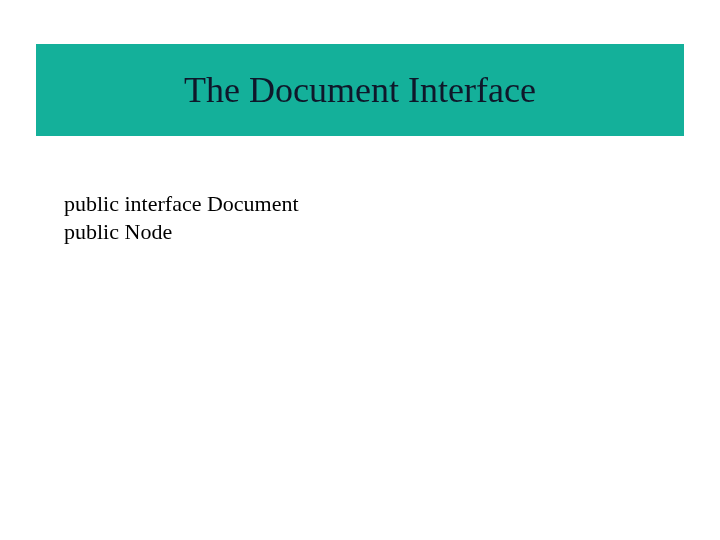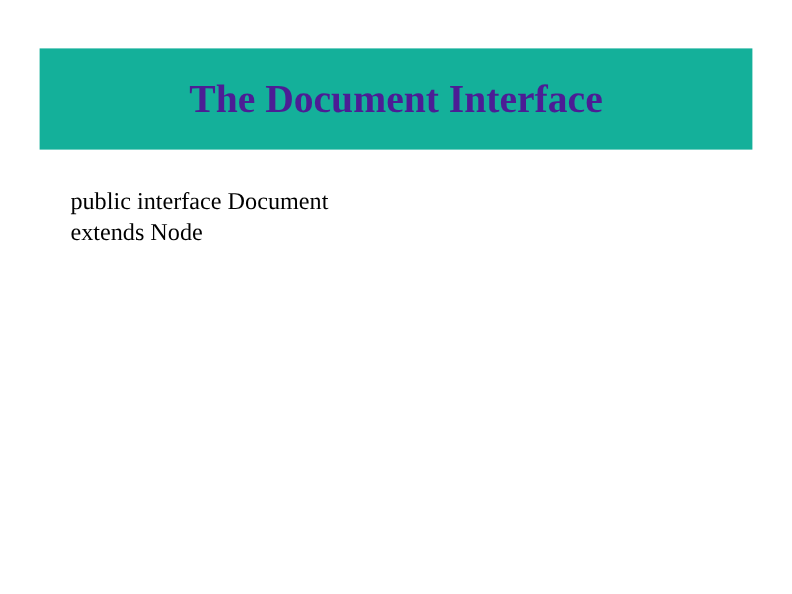--- a/index.html
+++ b/index.html
@@ -12,41 +12,41 @@
     }
     .header-bar {
       background: #14b09a;
       margin: 44px 36px 0 36px;
       height: 92px;
       display: flex;
       align-items: center;
       justify-content: center;
     }
     .header-title {
-      color: #4c1d95;
+      color: #0f172a;
       font-size: 36px;
-      font-weight: bold;
+      font-weight: normal;
     }
     .content {
-      padding: 33px 64px 0 64px;
+      padding: 54px 64px 0 64px;
       color: #000000;
       font-size: 22px;
       line-height: 1.25;
     }
     .decl {
       margin-bottom: 24px;
     }
     .desc {
     }
   </style>
 </head>
 <body>
 
 <div class="header-bar">
   <div class="header-title">The Document Interface</div>
 </div>
 
 <div class="content">
   <div class="decl">
     <div>public interface Document</div>
-    <div>extends Node</div>
+    <div>public Node</div>
   </div>
 </div>
 
 </body></html>

